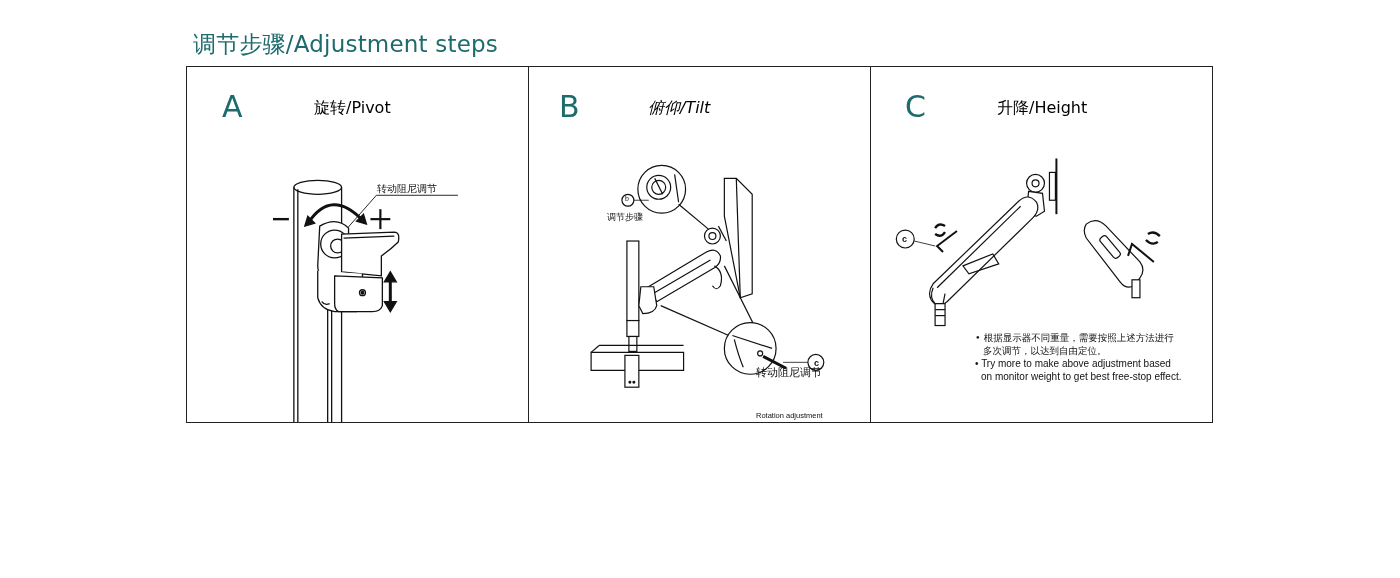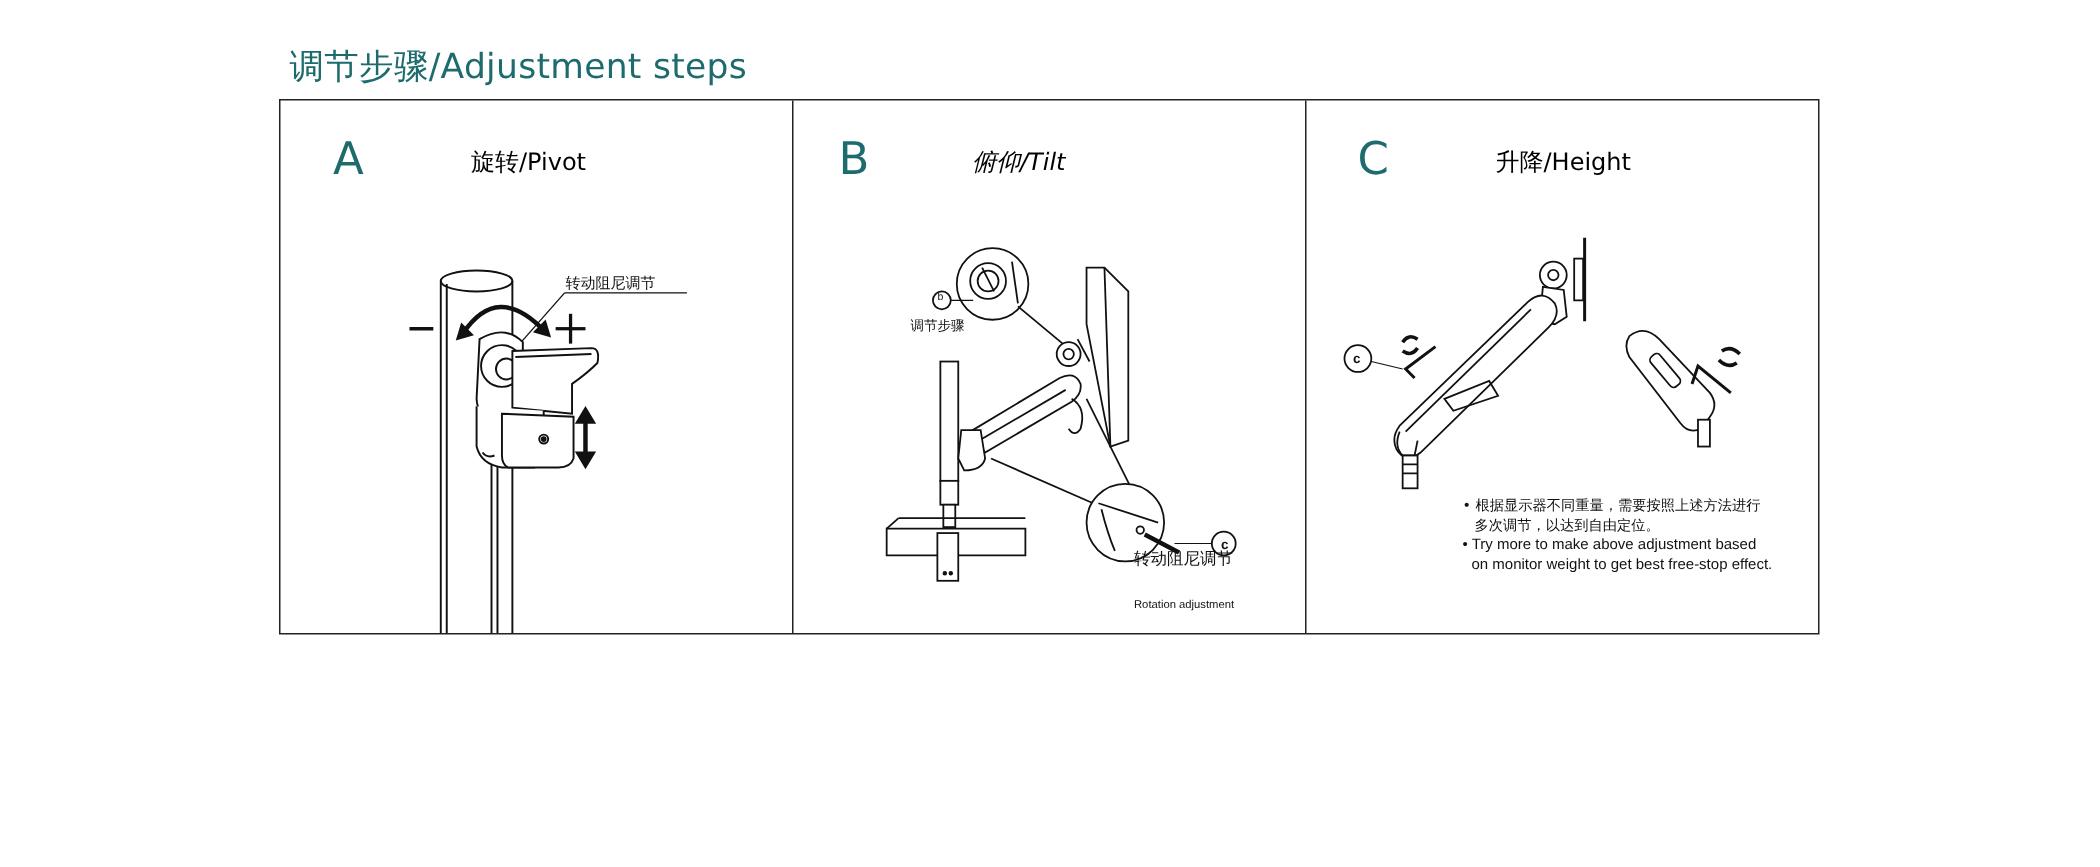--- a/index.html
+++ b/index.html
@@ -121,21 +121,21 @@
       <line x1="235" y1="291" x2="258" y2="303" stroke-width="3"></line>
 
       <circle cx="288" cy="297" r="8"></circle>
       <line x1="255" y1="297" x2="280" y2="297" stroke-width="0.8"></line>
     </svg>
 
     <div class="cap-en" style="left:96px; top:128px; font-size:7px;">b</div>
     <div class="cap" style="left:78px; top:144px; font-size:9px;">调节步骤</div>
     <div class="cap-en" style="left:285px; top:291px; font-size:9px; font-weight:bold;">c</div>
     <div class="cap" style="left:227px; top:298px; font-size:11px;">转动阻尼调节</div>
-    <div class="cap-en" style="left:227px; top:331px;">Rotation adjustment</div>
+    <div class="cap-en" style="left:227px; top:344px;">Rotation adjustment</div>
   </div>
 
   <div class="panel">
     <div class="panel-letter" style="left:34px;">C</div>
     <div class="panel-title" style="left:80px;text-align:center;">升降/Height</div>
 
     <svg class="illus" viewBox="0 0 342 357" xmlns="http://www.w3.org/2000/svg" fill="none" stroke="#111" stroke-width="1.2">
 
       <line x1="186" y1="92" x2="186" y2="148" stroke-width="2"></line>
       <rect x="179" y="106" width="6" height="28" fill="#fff"></rect>

